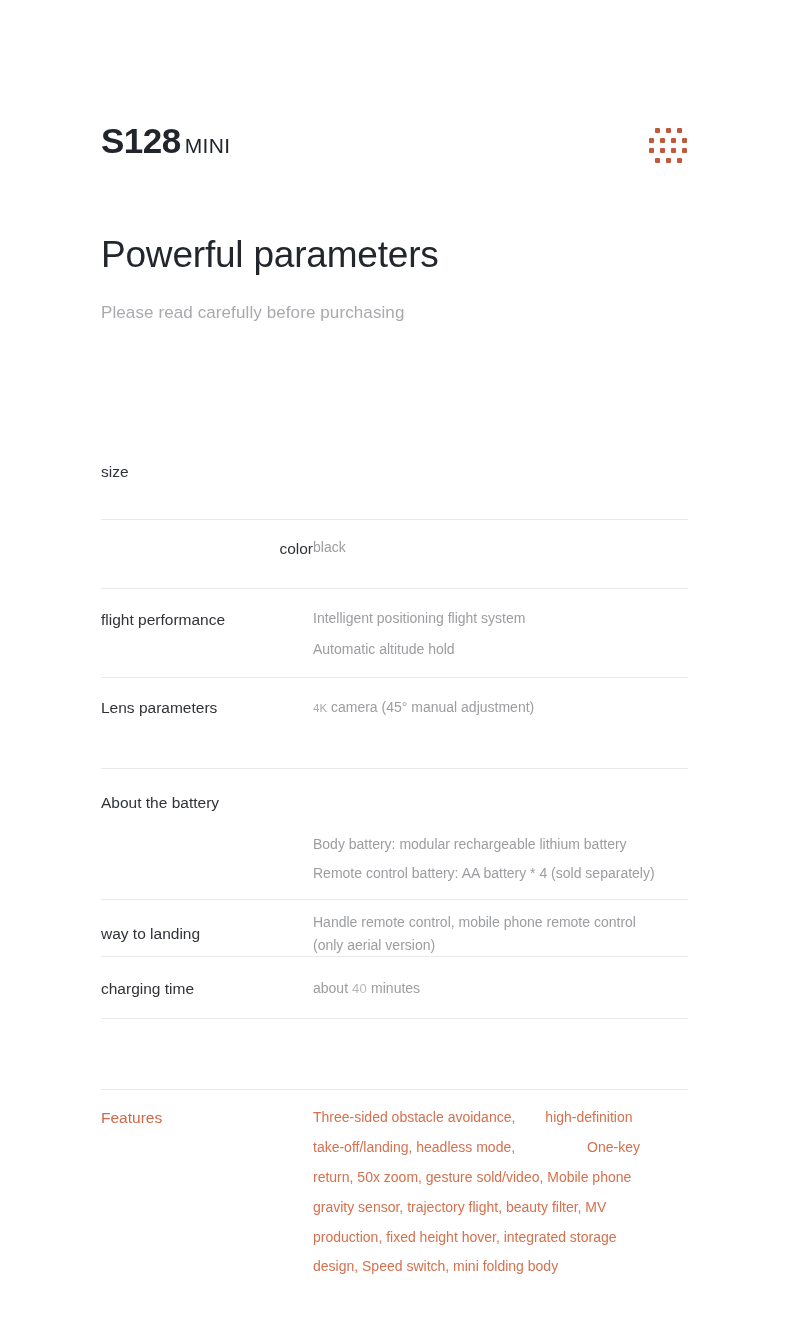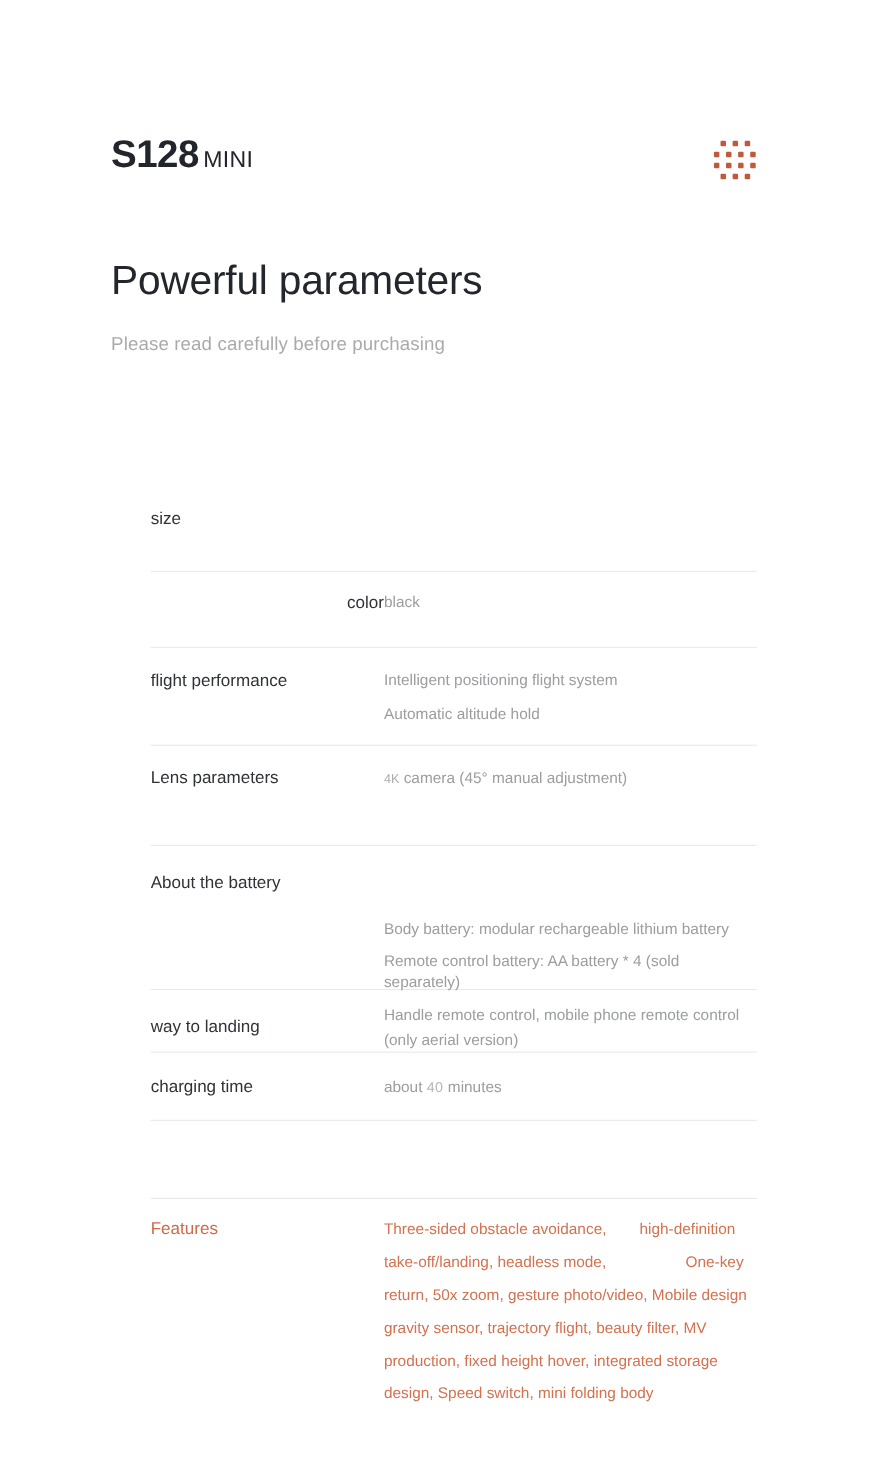--- a/index.html
+++ b/index.html
@@ -97,21 +97,20 @@
     left: 101px;
     top: 440px;
     width: 587px;
   }
   .spec-row {
     position: relative;
     display: flex;
     align-items: flex-start;
     border-bottom: 1px solid #e9e9e9;
     box-sizing: border-box;
-    margin-left: 36px;
   }
   .spec-label {
     width: 212px;
     flex: 0 0 212px;
     font-size: 15.5px;
     color: #2f3237;
     font-weight: 400;
     line-height: 1.35;
   }
   .spec-value {
@@ -282,20 +281,20 @@
 
   <div class="spec-row row-features">
     <div class="spec-label">Features</div>
     <div class="spec-value">
       <span class="line">
         <span>Three-sided obstacle avoidance,</span><span class="gap-a"></span><span>high-definition</span>
       </span>
       <span class="line">
         <span>take-off/landing, headless mode,</span><span class="gap-c"></span><span>One-key</span>
       </span>
-      <span class="line">return, 50x zoom, gesture photo/video, Mobile design</span>
+      <span class="line">return, 50x zoom, gesture sold/video, Mobile phone</span>
       <span class="line">gravity sensor, trajectory flight, beauty filter, MV</span>
       <span class="line">production, fixed height hover, integrated storage</span>
       <span class="line">design, Speed switch, mini folding body</span>
     </div>
   </div>
 
 </div>
 
 </body></html>

